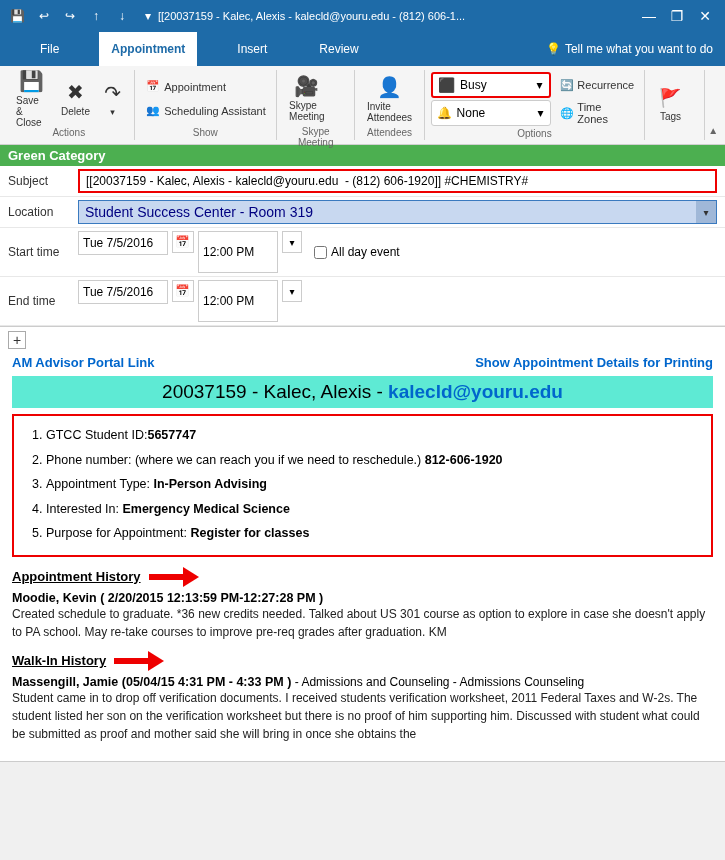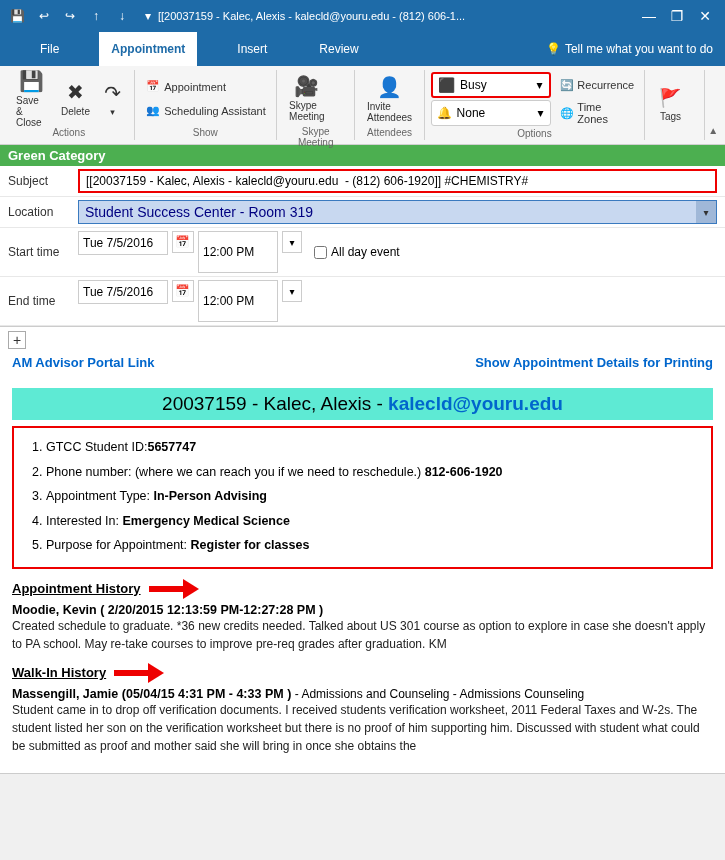--- a/index.html
+++ b/index.html
@@ -262,21 +262,21 @@
 
     .add-btn {
       position: absolute; left: 8px; top: 4px;
       width: 18px; height: 18px; border: 1px solid #aaa; background: white;
       display: flex; align-items: center; justify-content: center; cursor: pointer;
       font-size: 14px; color: #333;
     }
 
     .portal-row {
       display: flex; justify-content: space-between; align-items: center;
-      margin-top: 20px; margin-bottom: 18px; gap: 23px;
+      margin-top: 20px; margin-bottom: 6px; gap: 23px;
     }
     .portal-link {
       color: #0066cc; font-weight: bold; text-decoration: none; font-size: 13px;
     }
 
     .student-header {
       background: #5eead4;
       text-align: center;
       padding: 5px;
       font-size: 19px;

